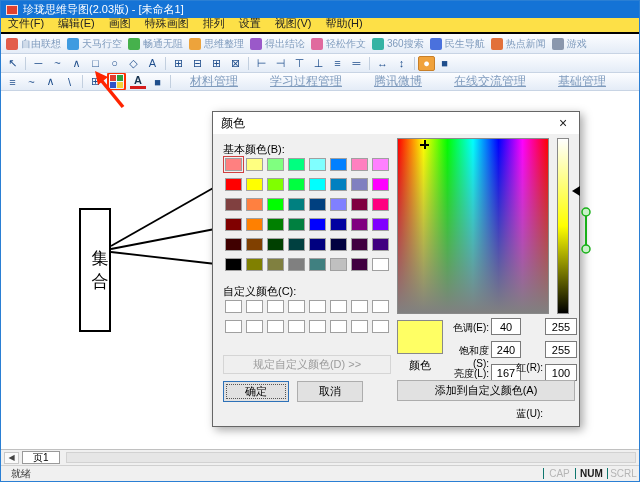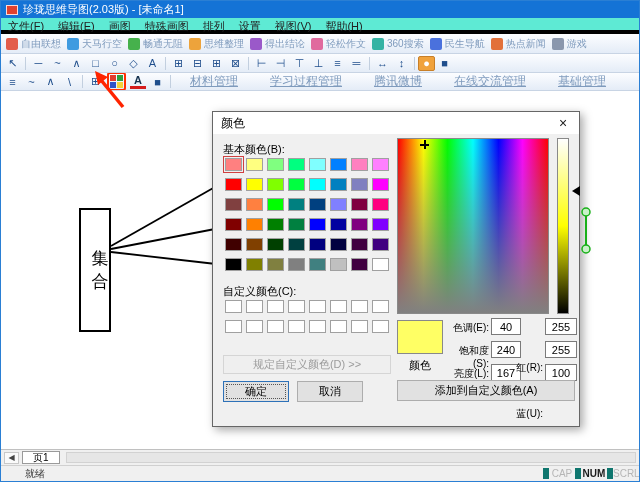--- a/index.html
+++ b/index.html
@@ -6,21 +6,21 @@
   html,body { width: 640px; height: 482px; }
   body { font-family: "Liberation Sans","DejaVu Sans",sans-serif; background:#fff; }
 
   .window { position:relative; width:640px; height:482px; border:1px solid #2a7fd4; background:#fff; overflow:hidden; }
 
   
   .titlebar { height:17px; background:#1473d6; color:#fff; display:flex; align-items:center; gap:5px; padding:0 5px; font-size:11px; }
   .app-icon { width:12px; height:10px; background:#e0412f; border:1px solid #ffd9d4; flex:0 0 auto; }
 
   
-  .menubar { height:16px; background:#5eead4; border-bottom:4px solid #000000; display:flex; align-items:flex-start; font-size:11px; color:#222; }
+  .menubar { height:16px; background:#fde047; border-bottom:2px solid #000000; display:flex; align-items:flex-end; font-size:11px; color:#222; }
   .menu-item { padding:1px 7px; cursor:default; }
 
   
   .toolbar { display:flex; align-items:center; background:linear-gradient(#fcfdff,#e4ecf7); border-bottom:1px solid #c8d4e4; overflow:hidden; white-space:nowrap; }
   .tb1 { height:20px; padding:0 2px; }
   .tb2 { height:19px; padding:0 2px; }
   .tb3 { height:18px; padding:0 2px; }
   .app-chip { display:inline-flex; align-items:center; gap:3px; margin:0 3px; }
   .chip-icon { width:12px; height:12px; border-radius:2px; flex:0 0 auto; }
   .chip-label { font-size:10px; color:#7f9bbd; }
@@ -69,23 +69,23 @@
   .lc1 { left:230px; width:46px; } .bc1 { left:278px; }
   .lc2 { left:296px; width:34px;margin-top:40px; } .bc2 { left:332px; width:32px; }
   .r0 { top:206px; } .r1 { top:229px; } .r2 { top:252px; }
 
   
   .tabbar { position:absolute; left:0; right:0; bottom:16px; height:16px; background:#f0f0f0; border-top:1px solid #c0c0c0; display:flex; align-items:center; font-size:10px; padding-left:3px; gap:3px; }
   .tab-nav { width:15px; height:12px; display:flex; align-items:center; justify-content:center; color:#444; font-size:8px; border:1px solid #c8c8c8; background:#fafafa; }
   .page-tab { background:#fff; border:1px solid #9a9a9a; padding:0 10px; height:13px; display:flex; align-items:center; font-size:10px; }
   .tab-track { flex:1; height:11px; margin:0 3px; background:#e6e6e6; border:1px solid #d2d2d2; }
   .statusbar { position:absolute; left:0; right:0; bottom:0; height:16px; background:#f0f0f0; border-top:1px solid #d0d0d0; display:flex; align-items:center; font-size:10px; }
-  .status-ready { padding-left:24px; color:#333; }
+  .status-ready { padding-left:10px; color:#333; }
   .status-spacer { flex:1; }
-  .kbd { width:32px; text-align:center; border-left:6px solid #0f766e; }
+  .kbd { width:32px; text-align:center; border-left:1px solid #0f766e; }
   .kbd.off { color:#b5b5b5; }
   .kbd.on { color:#1a1a1a; font-weight:bold; }
 </style>
 </head>
 <body>
 
 <div class="window">
 
   <div class="titlebar">
     <span class="app-icon"></span>

